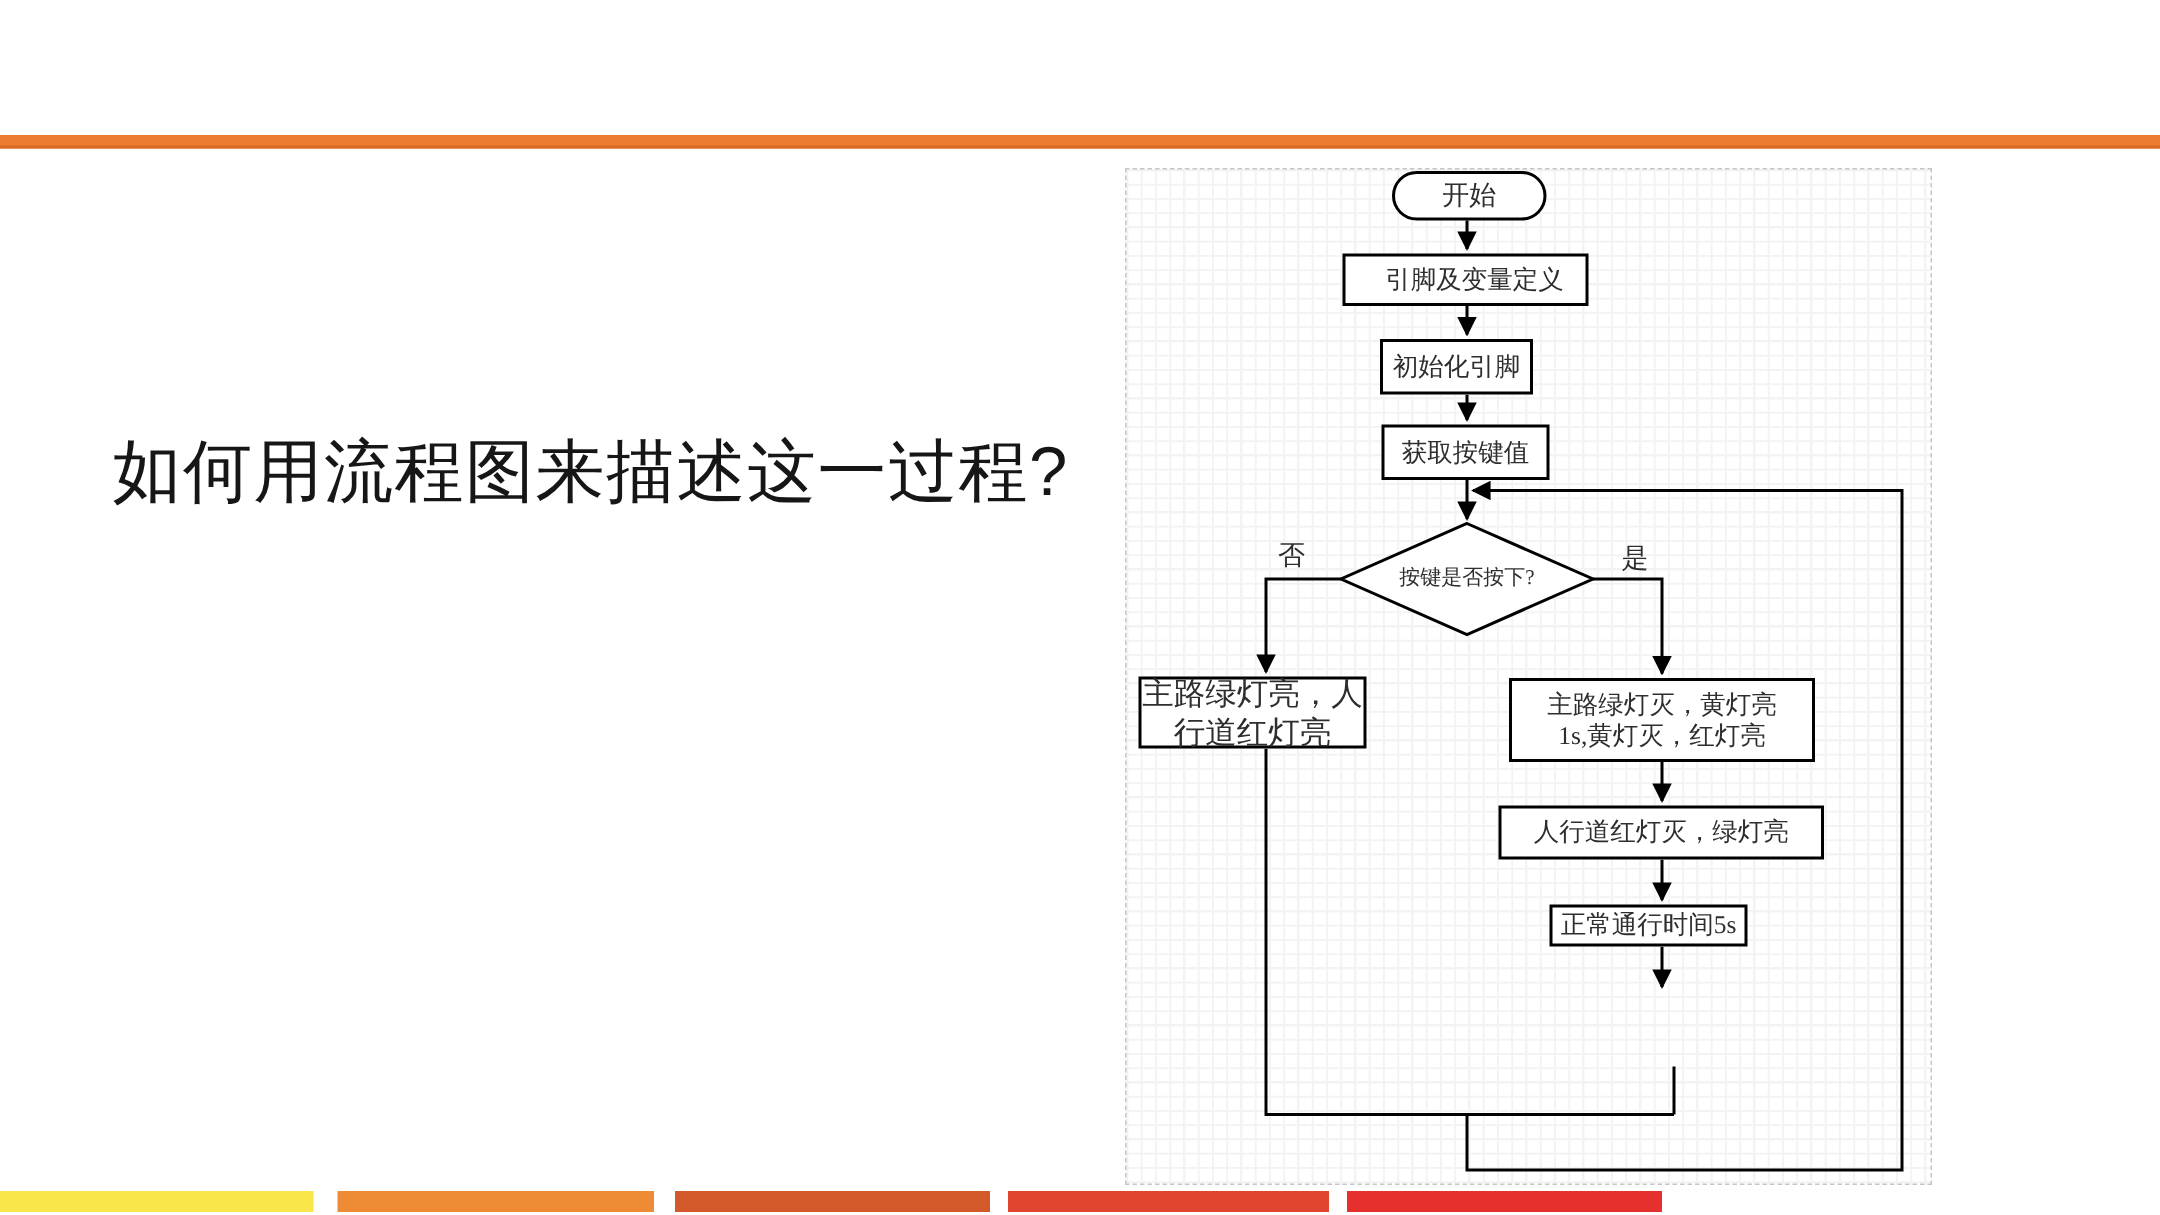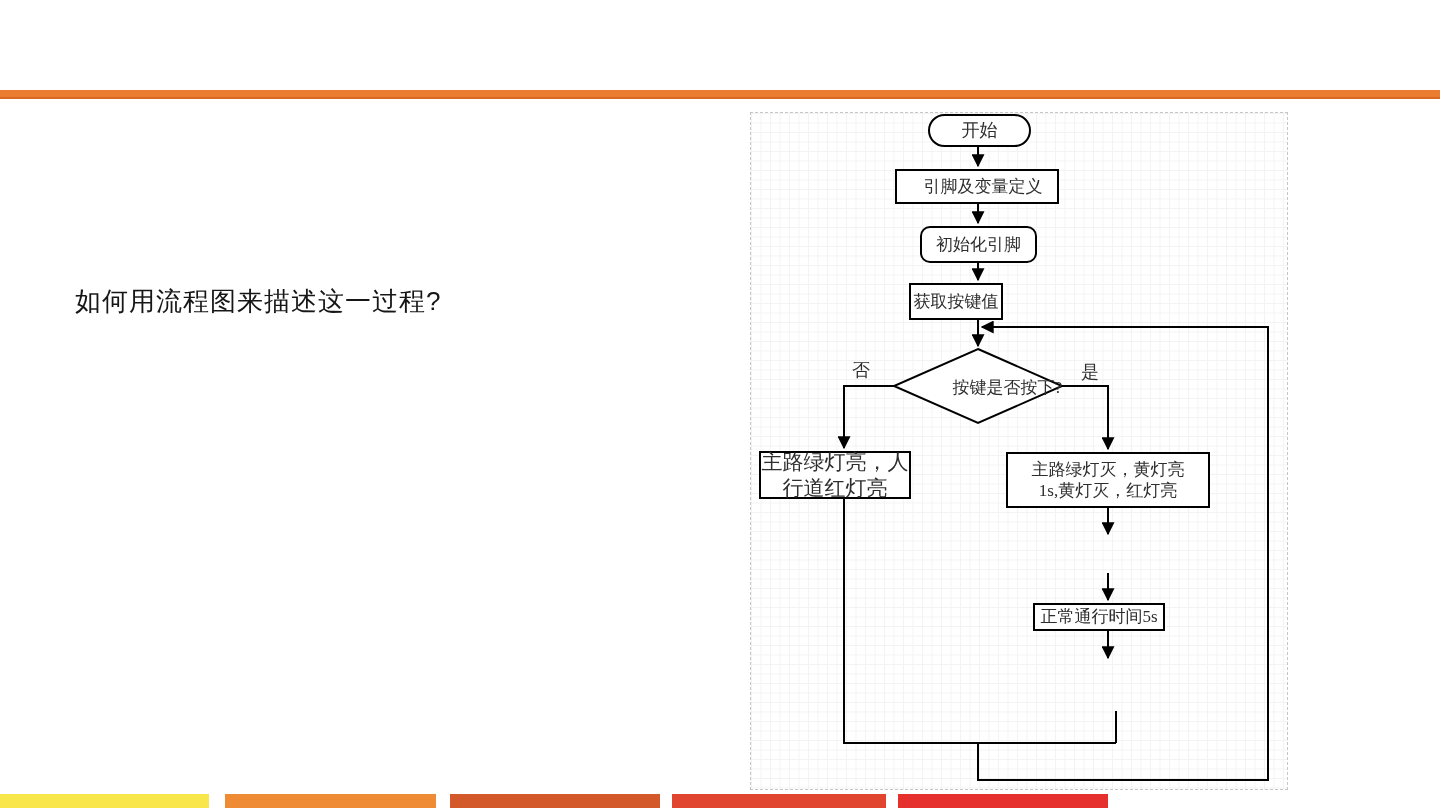--- a/index.html
+++ b/index.html
@@ -5,21 +5,21 @@
   * { margin:0; padding:0; box-sizing:border-box; }
   html,body { width:1440px; height:810px; background:#ffffff; overflow:hidden;
               font-family:"Liberation Sans","DejaVu Sans",sans-serif; }
   .slide { position:relative; width:1440px; height:810px; background:#fff; }
 
   
   .accent-bar { position:absolute; left:0; top:90px; width:1440px; height:9px;
                 border-bottom:2px solid #d96a26; }
 
   
-  .slide-title { position:absolute; left:75px; top:284px; font-size:26px; color:#161616;
+  .slide-title { position:absolute; left:75px; top:284px; font-size:46px; color:#161616;
                  letter-spacing:1px; white-space:nowrap; }
 
   
   .canvas { position:absolute; left:750px; top:112px; width:538px; height:678px;
             border:1px dashed #c6c6c6; background-color:#fff;
             background-image:
               linear-gradient(to right, #f3f3f3 1px, transparent 1px),
               linear-gradient(to bottom, #f3f3f3 1px, transparent 1px),
               linear-gradient(to right, #e7e7e7 1px, transparent 1px),
               linear-gradient(to bottom, #e7e7e7 1px, transparent 1px);
@@ -31,28 +31,28 @@
           background:#fff; border:2px solid #000; color:#2e2e2e; text-align:center;
           font-family:"Liberation Serif","DejaVu Serif",serif;
           white-space:pre-line; line-height:1.25; }
   .terminal { border-radius:17px; }
   .dlabel, .elabel { position:absolute; z-index:3; background:transparent; color:#2e2e2e;
           font-family:"Liberation Serif","DejaVu Serif",serif; text-align:center; }
 
   
   .n-start   { left:177px; top:1px;   width:103px; height:33px; font-size:18px; }
   .n-define  { left:144px; top:56px;  width:164px; height:35px; font-size:17px;padding-left:12px; }
-  .n-init    { left:169px; top:113px; width:117px; height:37px; font-size:17px;border-radius:10px; }
-  .n-read    { left:158px; top:170px; width:94px; height:37px; font-size:17px; }
+  .n-init    { left:169px; top:113px; width:102px; height:37px; font-size:17px; }
+  .n-read    { left:170px; top:170px; width:112px; height:37px; font-size:17px; }
   .n-no      { left:8px;   top:338px; width:152px; height:48px; font-size:21px; }
   .n-yes     { left:255px; top:339px; width:204px; height:56px; font-size:17px; }
   .n-ped     { left:248px; top:424px; width:217px; height:36px; font-size:17px; }
   .n-pass    { left:282px; top:490px; width:132px; height:28px; font-size:17px; }
   .n-blink   { left:253px; top:548px; width:207px; height:50px; font-size:17px; }
-  .d-text    { left:143px; top:263px; width:168px; font-size:17px;text-align:right; }
+  .d-text    { left:143px; top:263px; width:168px; font-size:14px; }
   .l-no      { left:97px;  top:245px; width:26px;  font-size:18px; }
   .l-yes     { left:326px; top:247px; width:26px;  font-size:18px; }
 
   
   .bbar { position:absolute; top:794px; height:14px; }
   .bbar-1 { left:0;     width:209px; }
   .bbar-2 { left:225px; width:211px; }
   .bbar-3 { left:450px; width:210px; }
   .bbar-4 { left:672px; width:214px; }
   .bbar-5 { left:898px; width:210px; }
@@ -97,20 +97,21 @@
     <div class="node n-read">获取按键值</div>
 
     <div class="dlabel d-text">按键是否按下?</div>
     <div class="elabel l-no">否</div>
     <div class="elabel l-yes">是</div>
 
     <div class="node n-no">主路绿灯亮，人
 行道红灯亮</div>
     <div class="node n-yes">主路绿灯灭，黄灯亮
 1s,黄灯灭，红灯亮</div>
+    <div class="node n-ped">人行道红灯灭，绿灯亮</div>
     <div class="node n-pass">正常通行时间5s</div>
   </div>
 
   <div class="bbar bbar-1" style="background-color: rgb(248, 230, 75);"></div>
   <div class="bbar bbar-2" style="background-color: rgb(238, 139, 52);"></div>
   <div class="bbar bbar-3" style="background-color: rgb(211, 89, 43);"></div>
   <div class="bbar bbar-4" style="background-color: rgb(225, 69, 48);"></div>
   <div class="bbar bbar-5" style="background-color: rgb(230, 48, 46);"></div>
 
 </div>

